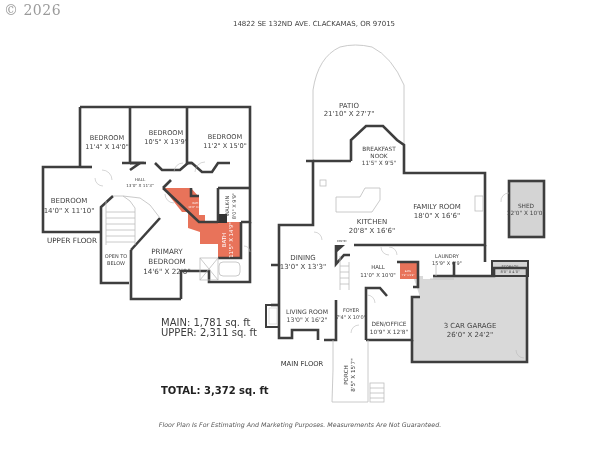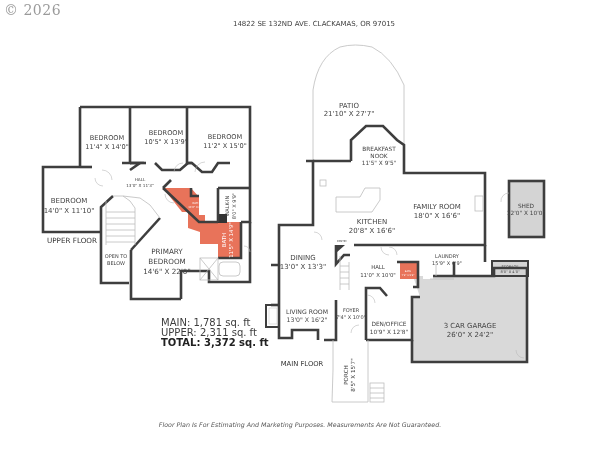--- a/index.html
+++ b/index.html
@@ -1,21 +1,21 @@
 <!DOCTYPE html>
 <html><head>
 <meta charset="utf-8">
 <style>
   html, body { margin: 0; padding: 0; background: #ffffff; }
   body { width: 600px; height: 450px; position: relative; overflow: hidden; font-family: "DejaVu Sans", sans-serif; color: #444; }
   .copyright { position: absolute; left: 4px; top: 2px; font-family: "DejaVu Serif", serif; font-size: 14px; color: #9a9a9a; letter-spacing: 0.5px; }
   .address { position: absolute; left: 0; right: 0; top: 20px; text-align: center; font-size: 7px; color: #3d3d3d; padding-left: 28px; }
   .disclaimer { position: absolute; left: 0; right: 0; top: 421px; text-align: center; font-size: 6.3px; font-style: italic; color: #555; }
   .sqft { position: absolute; left: 161px; top: 318px; font-size: 10px; line-height: 10px; color: #3d3d3d; }
-  .sqft .total { font-weight: bold; color: #222; }
+  .sqft .total { font-weight: bold; color: #222; margin-top: 48px; }
   svg { position: absolute; left: 0; top: 0; }
   .lbl { font-family: "DejaVu Sans", sans-serif; fill: #444; text-anchor: middle; }
   .wall { fill: none; stroke: #3e3e3e; stroke-width: 2.6; stroke-linejoin: miter; }
   .thin { fill: none; stroke: #bdbdbd; stroke-width: 0.8; }
   .door { fill: none; stroke: #bbbbbb; stroke-width: 0.6; }
 </style>
 </head>
 <body>
 
 <div class="copyright">© 2026</div>

